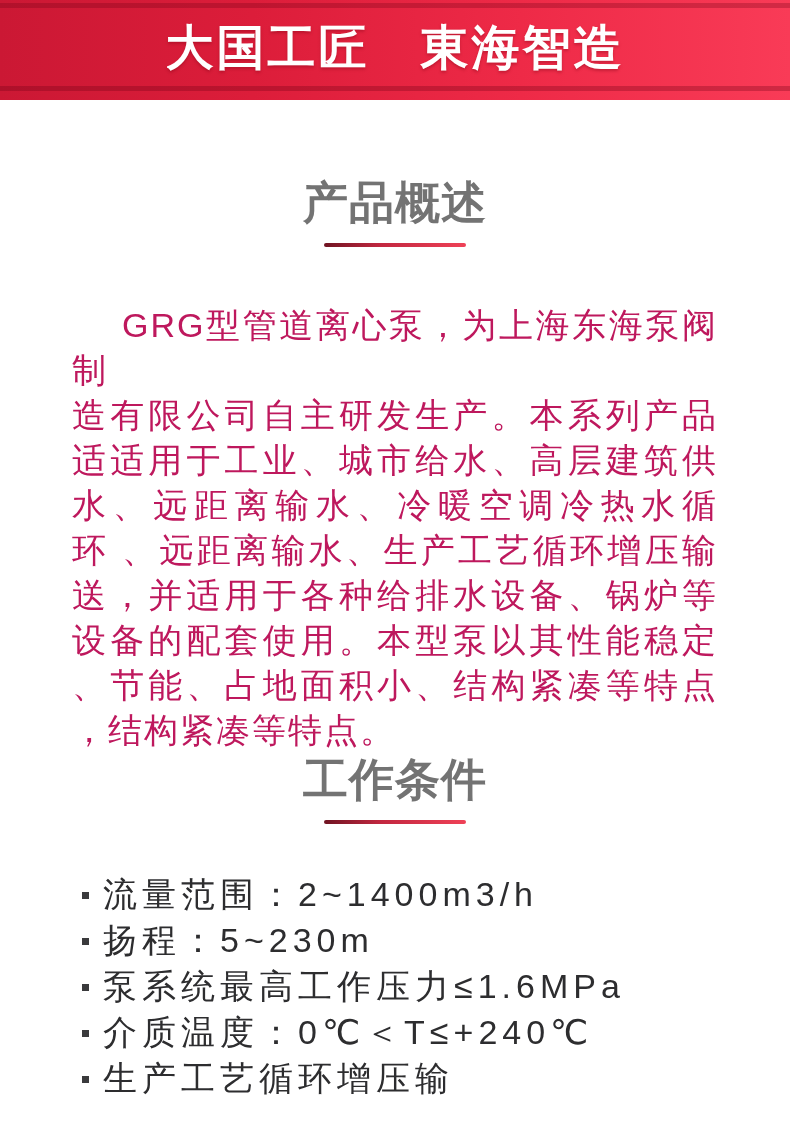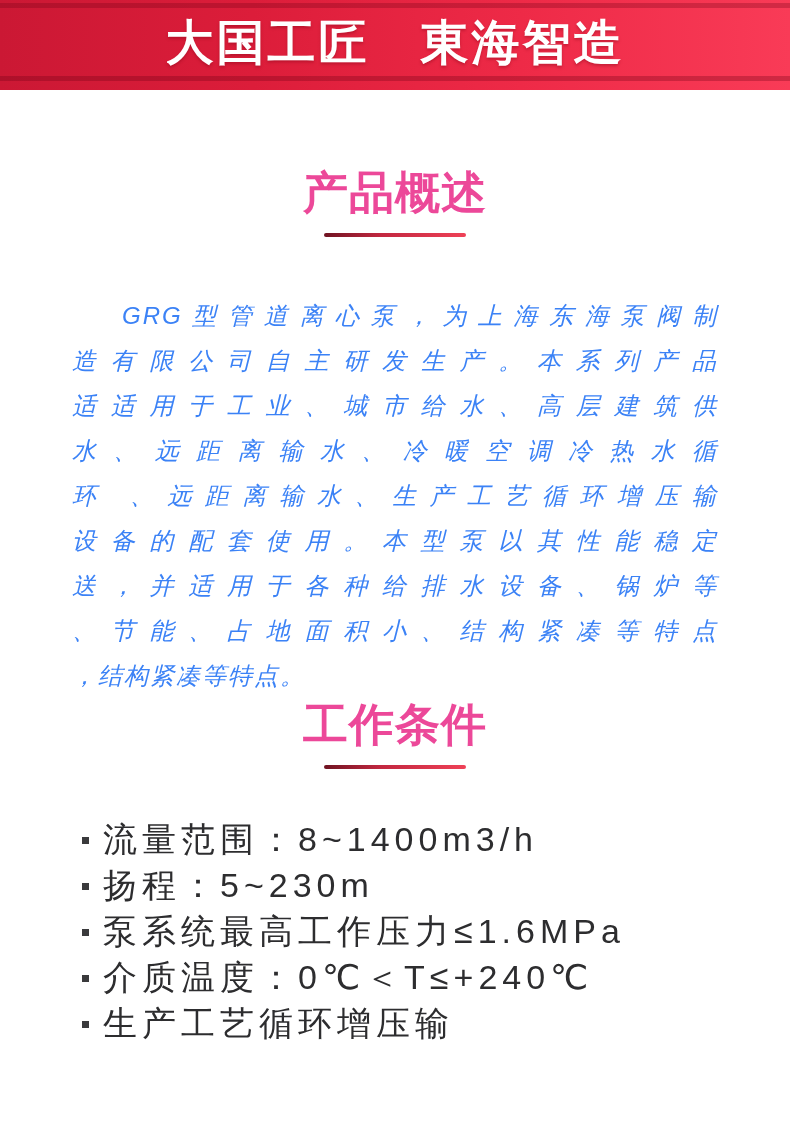--- a/index.html
+++ b/index.html
@@ -7,21 +7,21 @@
     width: 790px; height: 1133px;
     background: #ffffff;
     font-family: "Liberation Sans", "DejaVu Sans", sans-serif;
     overflow: hidden;
   }
   .page { position: relative; width: 790px; height: 1133px; background: #fff; }
 
   
   .banner {
     position: relative;
-    height: 90px;
+    height: 100px;
     background: linear-gradient(90deg, #cb1834 0%, #dc1d3a 32%, #ee2a47 66%, #f93b57 100%);
   }
   .banner-shade-top {
     position: absolute; left: 0; right: 0; top: 3px; height: 5px;
     background: rgba(110, 0, 20, 0.28);
   }
   .banner-shade-bottom {
     position: absolute; left: 0; right: 0; bottom: 9px; height: 5px;
     background: rgba(110, 0, 20, 0.30);
   }
@@ -31,39 +31,38 @@
     padding-bottom: 4px;
     font-size: 48px; font-weight: bold; color: #ffffff;
     letter-spacing: 3px;
     text-shadow: 0 2px 3px rgba(120, 0, 20, 0.35);
   }
 
   
   .section-title {
     margin: 0; text-align: center;
     font-size: 45px; line-height: 53px; font-weight: bold;
-    color: #ec4899; letter-spacing: 1px;
+    color: #737373; letter-spacing: 1px;
   }
   .section-overview .section-title { margin-top: 76px; }
   .section-conditions .section-title { }
   .title-underline {
     width: 142px; height: 4px;
     margin: 14px auto 0;
     background: linear-gradient(90deg, #6f1422 0%, #c22740 40%, #ef4157 100%);
     border-radius: 2px;
   }
 
   
   .overview-text {
     margin: 56px auto 0;
     width: 646px;
-    font-size: 24px; line-height: 45px;
+    font-size: 34px; line-height: 45px;
     letter-spacing: 2px;
-    color: #3b82f6;
-    font-style: italic;
+    color: #be185d;
   }
   .para-line {
     text-align: justify;
     text-align-last: justify;
     -moz-text-align-last: justify;
     text-justify: inter-character;
   }
   .para-line:first-child { text-indent: 50px; }
   .para-line:last-child { text-align-last: left; -moz-text-align-last: left; }
 
@@ -100,35 +99,35 @@
   <section class="section-overview">
     <h2 class="section-title">产品概述</h2>
     <div class="title-underline"></div>
 
     <div class="overview-text">
       <div class="para-line">GRG型管道离心泵，为上海东海泵阀制</div>
       <div class="para-line">造有限公司自主研发生产。本系列产品</div>
       <div class="para-line">适适用于工业、城市给水、高层建筑供</div>
       <div class="para-line">水、远距离输水、冷暖空调冷热水循</div>
       <div class="para-line">环 、远距离输水、生产工艺循环增压输</div>
+      <div class="para-line">送，并适用于各种给排水设备、锅炉等</div>
       <div class="para-line">设备的配套使用。本型泵以其性能稳定</div>
-      <div class="para-line">送，并适用于各种给排水设备、锅炉等</div>
       <div class="para-line">、节能、占地面积小、结构紧凑等特点</div>
       <div class="para-line">，结构紧凑等特点。</div>
     </div>
   </section>
 
   <section class="section-conditions">
     <h2 class="section-title">工作条件</h2>
     <div class="title-underline"></div>
 
     <ul class="conditions-list">
       <li>
         <span class="bullet-dot"></span>
-        <span>流量范围：8~1400m3/h</span>
+        <span>流量范围：2~1400m3/h</span>
       </li>
       <li>
         <span class="bullet-dot"></span>
         <span>扬程：5~230m</span>
       </li>
       <li>
         <span class="bullet-dot"></span>
         <span>泵系统最高工作压力≤1.6MPa</span>
       </li>
       <li>

